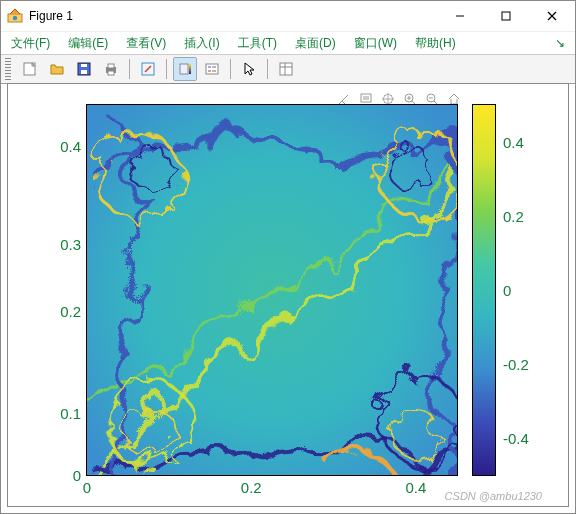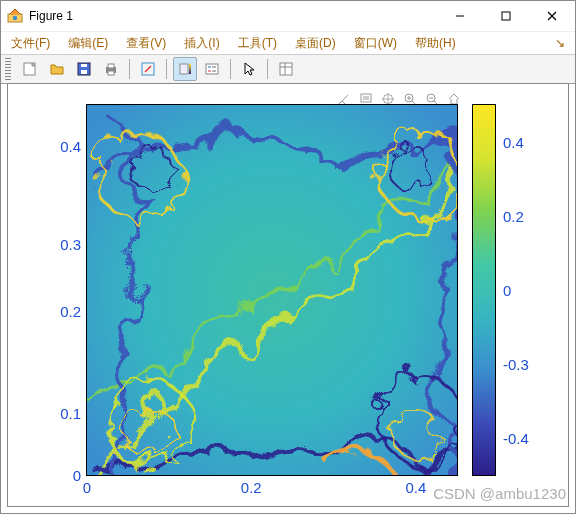--- a/index.html
+++ b/index.html
@@ -4,37 +4,37 @@
 <style>
   body { margin: 0; background: #ccc; font-family: "Microsoft YaHei", Arial, sans-serif; font-size: 12px; }
   .window { width: 576px; height: 514px; background: #fff; position: relative; box-sizing: border-box; border: 1px solid #888; }
   .titlebar { height: 30px; background: #fff; display: flex; align-items: center; border-bottom: 1px solid #eee; }
   .titlebar-icon { width: 16px; height: 16px; margin: 0 6px; }
   .titlebar-title { flex: 0 0 auto; font-size: 12px; color: #000; }
   .titlebar-spacer { flex: 1; }
   .titlebar-btn { width: 46px; height: 30px; display: flex; align-items: center; justify-content: center; color: #000; }
   .menubar { height: 22px; display: flex; align-items: center; padding: 0 6px; gap: 10px; border-bottom: 1px solid #ccc; }
   .menubar-far { margin-left: auto; }
-  .menu-item { padding: 1px 4px; font-size: 12px; color: #a16207; white-space: nowrap; }
+  .menu-item { padding: 1px 4px; font-size: 12px; color: #15803d; white-space: nowrap; }
   .toolbar { height: 28px; display: flex; align-items: center; padding: 0 4px; gap: 3px; border-bottom: 1px solid #999; background: #f4f4f4; }
   .toolbar .sep { width: 1px; height: 20px; background: #aaa; margin: 0 3px; }
   .tb-btn { width: 22px; height: 22px; display: flex; align-items: center; justify-content: center; border: 1px solid transparent; border-radius: 2px; }
   .tb-active { border: 1px solid #9ab; background: #cde6f7; }
   .tb-grip { width: 6px; height: 22px; background: repeating-linear-gradient(#888 0 1px, transparent 1px 3px); margin-right: 4px; }
   .figure-area { position: absolute; top: 82px; left: 6px; right: 6px; bottom: 6px; background: #fff; border: 1px solid #888; }
   .axes-toolbar { position: absolute; top: 6px; right: 105px; display: flex; gap: 4px; color: #999; }
   .axes-toolbar .at-btn { width: 18px; height: 18px; display: flex; align-items: center; justify-content: center; }
   .axes-box { position: absolute; left: 78px; top: 20px; width: 370px; height: 370px; border: 1px solid #000; }
-  .tick, .ctick { position: absolute; font-size: 15px; color: #1d4ed8; }
+  .tick, .ctick { position: absolute; font-size: 15px; color: #15803d; }
   .y-tick-label { right: 100%; margin-right: 6px; transform: translateY(-50%); }
   .x-tick-label { top: 100%; margin-top: 4px; transform: translateX(-50%); }
   .colorbar { position: absolute; left: 464px; top: 20px; width: 22px; height: 370px; border: 1px solid #000; }
   .colorbar-grad { width: 100%; height: 100%; background: linear-gradient(to top, #2c1e8b, #3b4db8, #3b8fcf, #36b6c1, #44c8a5, #7fd34e, #d6e430, #fce725); }
   .cbar-tick-label { left: 100%; margin-left: 8px; transform: translateY(-50%); font-size: 15px; }
-  .watermark { position: absolute; right: 2px; bottom: 4px; color: rgba(120,120,120,0.6); font-size: 15px; }
+  .watermark { position: absolute; right: 26px; bottom: 4px; color: rgba(120,120,120,0.6); font-size: 11px; font-style: italic; }
   svg { display: block; }
 </style>
 </head>
 <body>
 
 <div class="window">
 
   <div class="titlebar">
     <span class="titlebar-icon">
       <svg width="16" height="16" viewBox="0 0 16 16">
@@ -238,21 +238,21 @@
       <span class="tick y-tick-label" style="top:11.1%;">0.4</span>
 
       <span class="tick x-tick-label" style="left:0%;">0</span>
       <span class="tick x-tick-label" style="left:44.4%;">0.2</span>
       <span class="tick x-tick-label" style="left:88.9%;">0.4</span>
     </div>
 
     <div class="colorbar">
       <div class="colorbar-grad"></div>
       <span class="ctick cbar-tick-label" style="top:90%;">-0.4</span>
-      <span class="ctick cbar-tick-label" style="top:70%;">-0.3</span>
+      <span class="ctick cbar-tick-label" style="top:70%;">-0.2</span>
       <span class="ctick cbar-tick-label" style="top:50%;">0</span>
       <span class="ctick cbar-tick-label" style="top:30%;">0.2</span>
       <span class="ctick cbar-tick-label" style="top:10%;">0.4</span>
     </div>
 
     <span class="watermark">CSDN @ambu1230</span>
   </div>
 
 </div>
 

